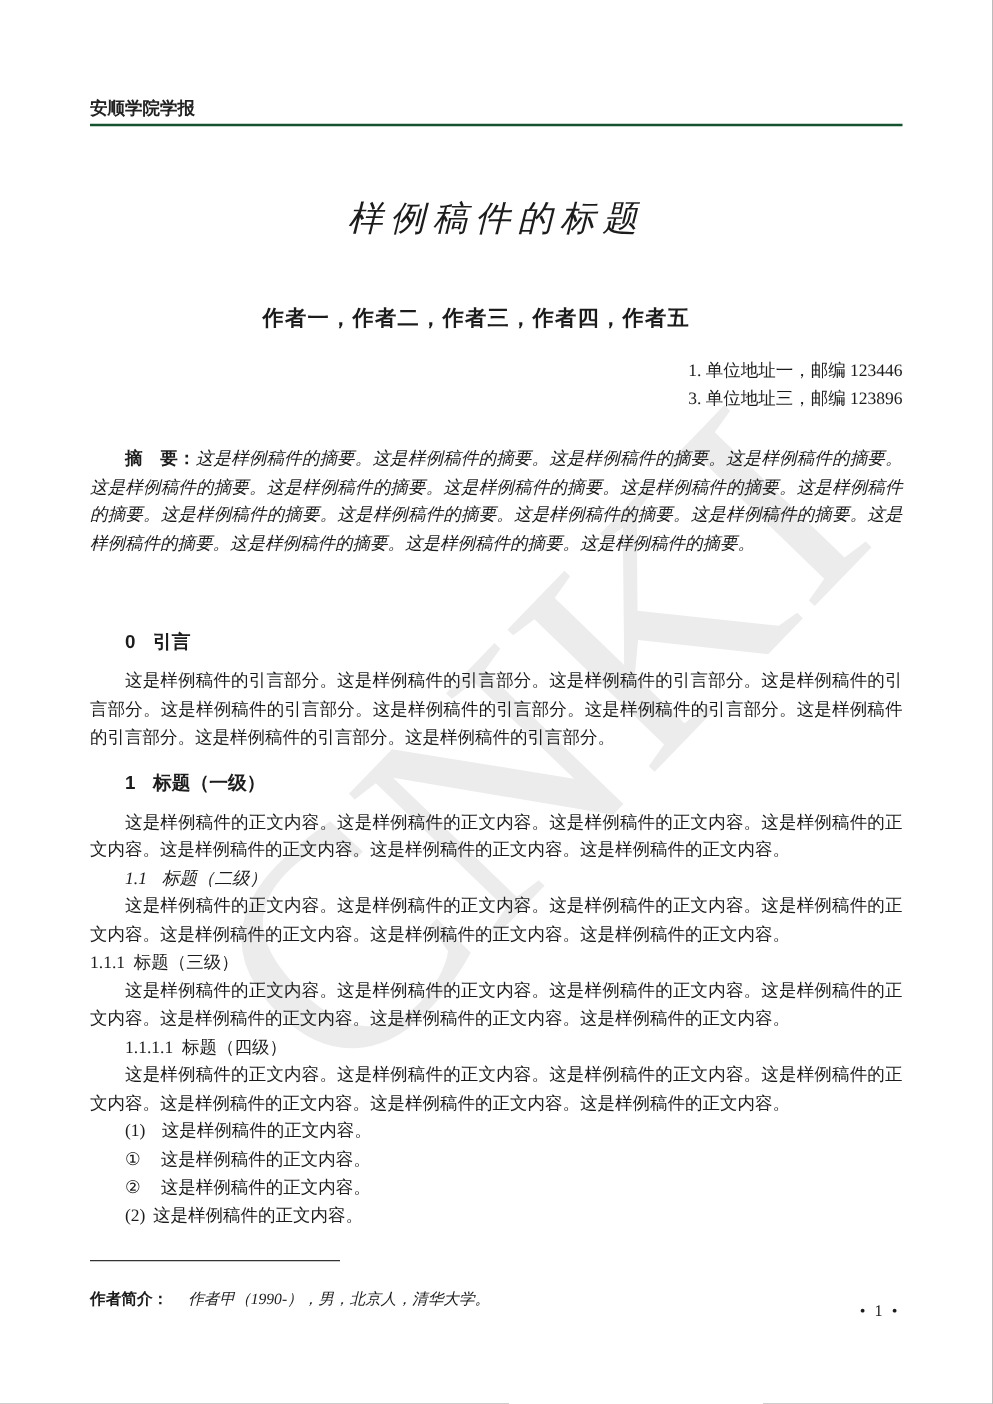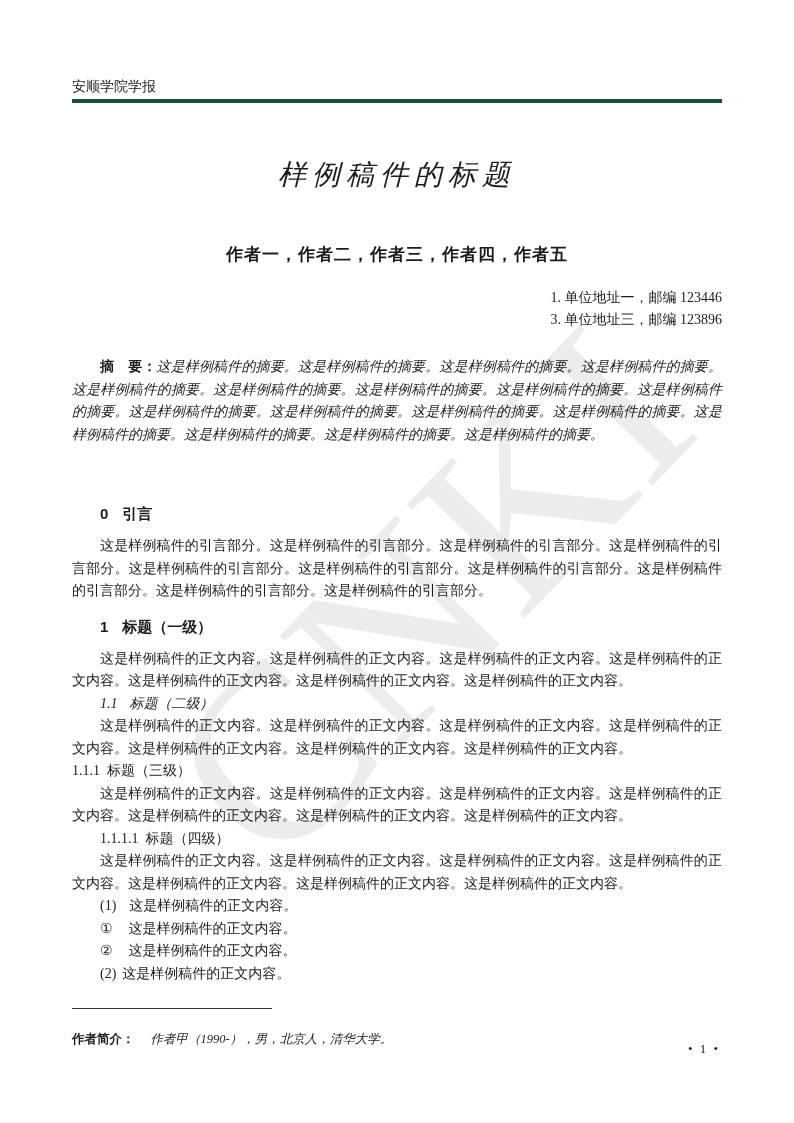--- a/index.html
+++ b/index.html
@@ -25,33 +25,34 @@
     font-family: "Liberation Serif", serif;
     z-index: 0;
     user-select: none;
     pointer-events: none;
   }
   .layer { position: absolute; z-index: 1; }
   .running-head {
     left: 72px; top: 78px; width: 650px;
     font-size: 14px; color: #222;
     padding-bottom: 3px;
-    border-bottom: 4px solid #14532d;
+    border-bottom: 2px solid #14532d;
+    font-weight: bold;
   }
   .title {
     left: 72px; top: 156px; width: 650px;
     margin: 0;
     text-align: center;
     font-size: 28px;
     font-weight: normal;
     font-style: italic;
     letter-spacing: 6px;
   }
   .authors {
-    left: 72px; top: 243px; width: 650px;
+    left: 56px; top: 243px; width: 650px;
     text-align: center;
     font-size: 17px;
     font-weight: bold;
     font-family: Liberation Serif, serif;
     letter-spacing: 1px;
   }
   .affiliations {
     left: 72px; top: 287px; width: 650px;
     text-align: right;
     font-size: 14px; line-height: 22px;

